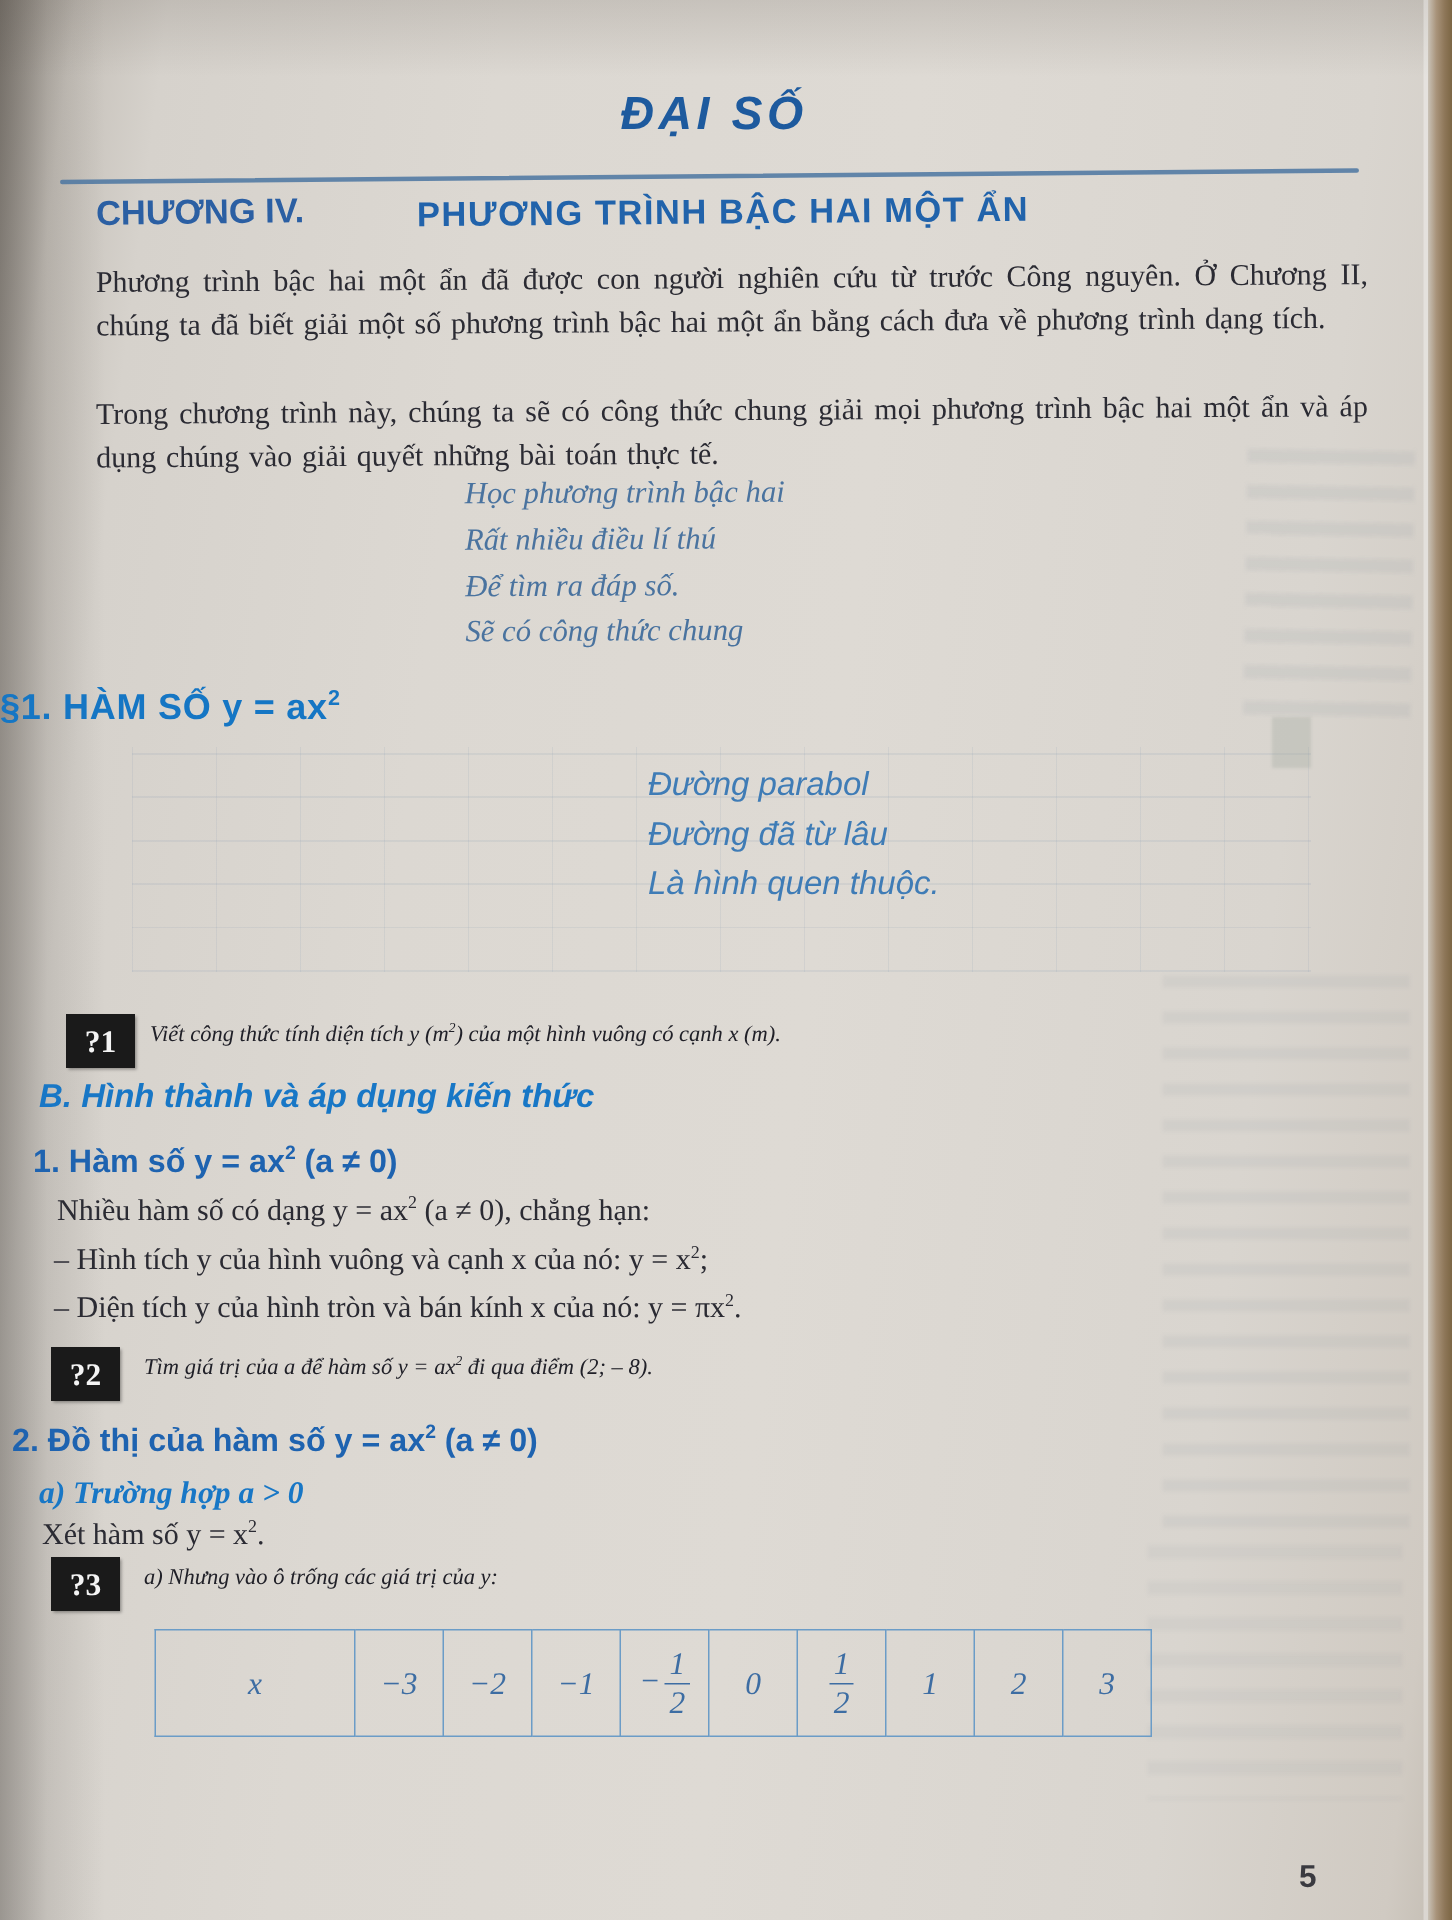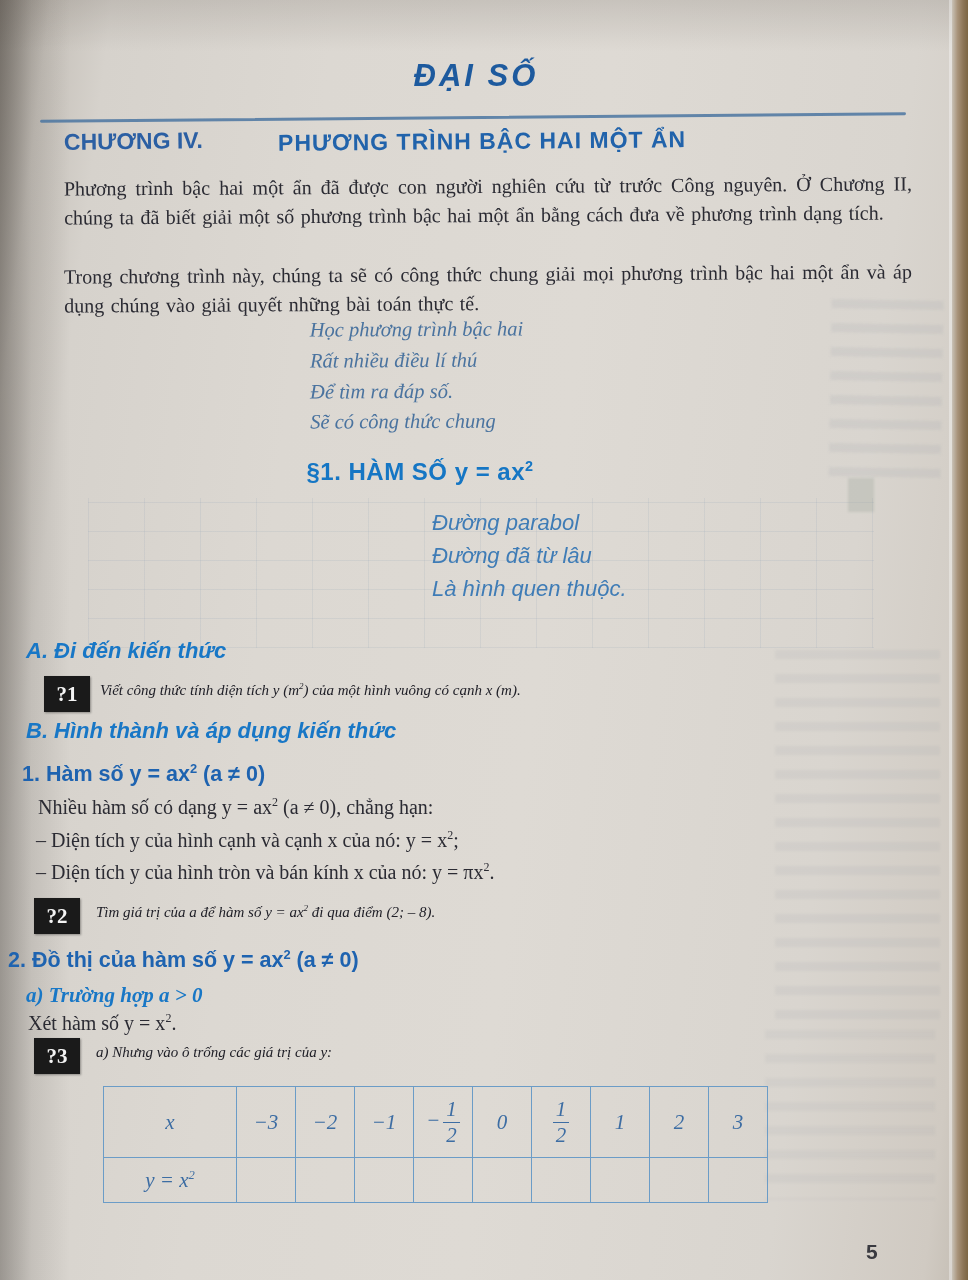--- a/index.html
+++ b/index.html
@@ -31,21 +31,21 @@
   .book-title{left:0;width:952px;top:58px;text-align:center;font-family:"Liberation Sans",sans-serif;
     font-weight:bold;font-style:italic;font-size:31px;letter-spacing:3px;color:#1d5a9e;}
   .title-rule{left:40px;top:116px;width:866px;height:3px;background:#4b76a1;border-radius:2px;
     transform:rotate(-0.5deg);opacity:.85;}
   .chapter-label{left:64px;top:128px;font-size:23px;color:#2b5fa3;transform:rotate(-0.8deg);}
   .chapter-title{left:278px;top:128px;font-size:23px;letter-spacing:1px;color:#2163ab;transform:rotate(-0.5deg);}
   .para{left:64px;width:848px;font-size:20px;line-height:1.47;text-align:justify;color:#2b2b33;
     word-spacing:1.5px;transform:rotate(-0.35deg);}
   .poem1{left:310px;top:314px;font-style:italic;font-size:20.5px;line-height:1.5;color:#4a739f;
     transform:rotate(-0.3deg);}
-  .sec1{left:0;width:840px;top:458px;text-align:center;font-family:"Liberation Sans",sans-serif;
+  .sec1{left:0;width:840px;top:458px;font-family:"Liberation Sans",sans-serif;
     font-weight:bold;font-size:24px;color:#1576c4;letter-spacing:.5px;}
   .poem2{left:386px;top:506px;font-family:"Liberation Sans",sans-serif;font-style:italic;
     font-size:22px;line-height:1.5;color:#3f7cb6;margin-left:46px;}
   .sec-ab{font-family:"Liberation Sans",sans-serif;font-weight:bold;font-style:italic;
     font-size:22px;color:#1877c6;}
   .badge{width:46px;height:36px;background:#1a1a1a;color:#f4f4f4;display:flex;align-items:center;
     justify-content:center;font-weight:bold;font-size:21px;box-shadow:1px 1px 2px rgba(0,0,0,.35);}
   .qtext{font-style:italic;font-size:15px;color:#202028;}
   .hnum{font-family:"Liberation Sans",sans-serif;font-weight:bold;font-size:21.5px;color:#1e63b0;}
   .body-line{font-size:20px;color:#2b2b33;}
@@ -98,37 +98,36 @@
   <div class="abs sec1">
     <span>§1. HÀM SỐ y = ax</span><sup>2</sup>
   </div>
 
   <div class="abs poem2">
     <div>Đường parabol</div>
     <div>Đường đã từ lâu</div>
     <div>Là hình quen thuộc.</div>
   </div>
 
-  <div class="abs sec-ab" style="left:26px;top:638px;">A. Đi đến kiến thức</div>
 
   <div class="abs badge" style="left:44px;top:676px;">?1</div>
   <div class="abs qtext" style="left:100px;top:682px;width:810px;">
     <span>Viết công thức tính diện tích y (m</span><sup>2</sup><span>) của một hình vuông có cạnh x (m).</span>
   </div>
 
   <div class="abs sec-ab" style="left:26px;top:718px;">B. Hình thành và áp dụng kiến thức</div>
 
   <div class="abs hnum" style="left:22px;top:762px;">
     <span>1. Hàm số y = ax</span><sup>2</sup><span> (a ≠ 0)</span>
   </div>
   <div class="abs body-line" style="left:38px;top:796px;">
     <span>Nhiều hàm số có dạng y = ax</span><sup>2</sup><span> (a ≠ 0), chẳng hạn:</span>
   </div>
   <div class="abs body-line" style="left:36px;top:829px;">
-    <span>– Diện tích y của hình cạnh và cạnh x của nó: y = x</span><sup>2</sup><span>;</span>
+    <span>– Hình tích y của hình vuông và cạnh x của nó: y = x</span><sup>2</sup><span>;</span>
   </div>
   <div class="abs body-line" style="left:36px;top:861px;">
     <span>– Diện tích y của hình tròn và bán kính x của nó: y = πx</span><sup>2</sup><span>.</span>
   </div>
 
   <div class="abs badge" style="left:34px;top:898px;">?2</div>
   <div class="abs qtext" style="left:96px;top:904px;width:810px;">
     <span>Tìm giá trị của a để hàm số y = ax</span><sup>2</sup><span> đi qua điểm (2; – 8).</span>
   </div>
 
@@ -160,32 +159,18 @@
       <td class="cn">
         <span class="frac">
               <span class="num">1</span>
               <span class="den">2</span>
             </span>
       </td>
       <td class="cn">1</td>
       <td class="cn">2</td>
       <td class="cn">3</td>
     </tr>
-    <tr class="r2">
-      <td class="c1 ylab">
-        <span>y = x</span><sup>2</sup>
-      </td>
-      <td class="cn"></td>
-      <td class="cn"></td>
-      <td class="cn"></td>
-      <td class="cn"></td>
-      <td class="cn"></td>
-      <td class="cn"></td>
-      <td class="cn"></td>
-      <td class="cn"></td>
-      <td class="cn"></td>
-    </tr>
   </tbody>
     </table>
 
   <div class="abs pageno">5</div>
 
 </div>
 
 </body></html>

